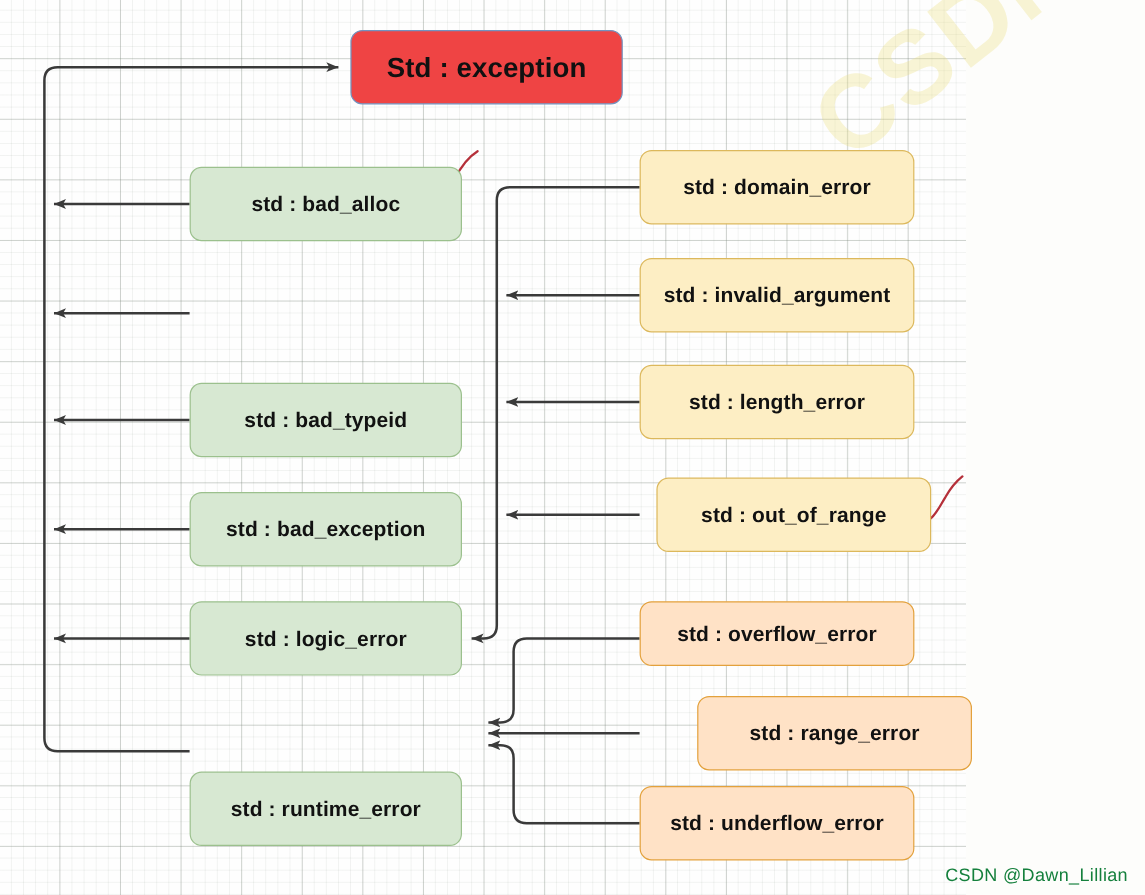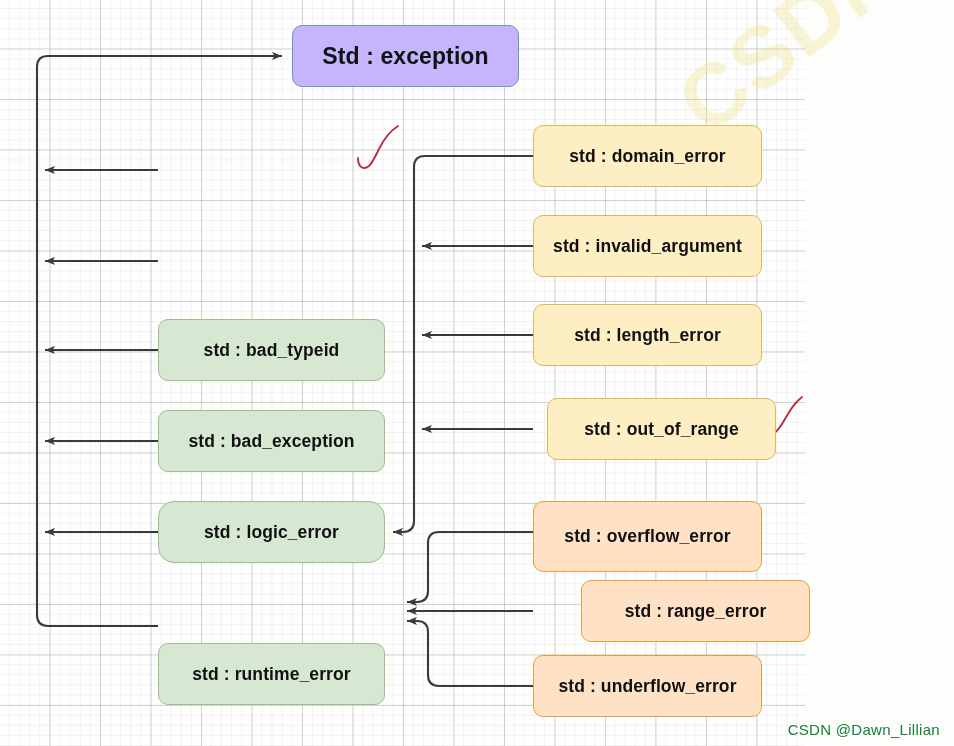--- a/index.html
+++ b/index.html
@@ -55,21 +55,21 @@
     display: flex;
     align-items: center;
     justify-content: center;
     font-weight: bold;
     color: #111111;
     text-align: center;
     letter-spacing: 0.1px;
     white-space: nowrap;
   }
   .node.blue {
-    background: #c4b5fd;
+    background: #ef4444;
     border: 1.4px solid #7392bf;
     font-size: 23px;
   }
   .node.green {
     background: #d7e8d2;
     border: 1.4px solid #9bc08d;
     font-size: 17.5px;
   }
   .node.yellow {
     background: #fdeec4;
@@ -160,47 +160,50 @@
   </svg>
 
   <svg class="pen" style="left:757px; top:395px;" width="56" height="48" viewBox="0 0 56 48" xmlns="http://www.w3.org/2000/svg">
     <path d="M2,35 C8,35 12,40 17,38 C22,36 26,27 31,19 C35,12 40,6 45,2" fill="none" stroke="#b5303a" stroke-width="1.9" stroke-linecap="round"></path>
   </svg>
 
   <div class="node blue" style="left:292px; top:25px; width:227px; height:62px;">
     <span>Std : exception</span>
   </div>
 
+  <div class="node green" style="left:158px; top:139px; width:227px; height:62px;">
+    <span>std : bad_alloc</span>
+  </div>
   <div class="node green" style="left:158px; top:319px; width:227px; height:62px;">
     <span>std : bad_typeid</span>
   </div>
   <div class="node green" style="left:158px; top:410px; width:227px; height:62px;">
     <span>std : bad_exception</span>
   </div>
-  <div class="node green" style="left:158px; top:501px; width:227px; height:62px;border-radius:16px;">
+  <div class="node green" style="left:158px; top:501px; width:227px; height:62px;">
     <span>std : logic_error</span>
   </div>
   <div class="node green" style="left:158px; top:595px; width:227px; height:62px;margin-top:48px;">
     <span>std : runtime_error</span>
   </div>
 
   <div class="node yellow" style="left:533px; top:125px; width:229px; height:62px;">
     <span>std : domain_error</span>
   </div>
   <div class="node yellow" style="left:533px; top:215px; width:229px; height:62px;">
     <span>std : invalid_argument</span>
   </div>
   <div class="node yellow" style="left:533px; top:304px; width:229px; height:62px;">
     <span>std : length_error</span>
   </div>
   <div class="node yellow" style="left:547px; top:398px; width:229px; height:62px;">
     <span>std : out_of_range</span>
   </div>
 
-  <div class="node peach" style="left:533px; top:501px; width:229px; height:71px;">
+  <div class="node peach" style="left:533px; top:501px; width:229px; height:54px;">
     <span>std : overflow_error</span>
   </div>
   <div class="node peach" style="left:533px; top:580px; width:229px; height:62px;margin-left:48px;">
     <span>std : range_error</span>
   </div>
   <div class="node peach" style="left:533px; top:655px; width:229px; height:62px;">
     <span>std : underflow_error</span>
   </div>
 
   <div id="wm-credit">CSDN @Dawn_Lillian</div>

